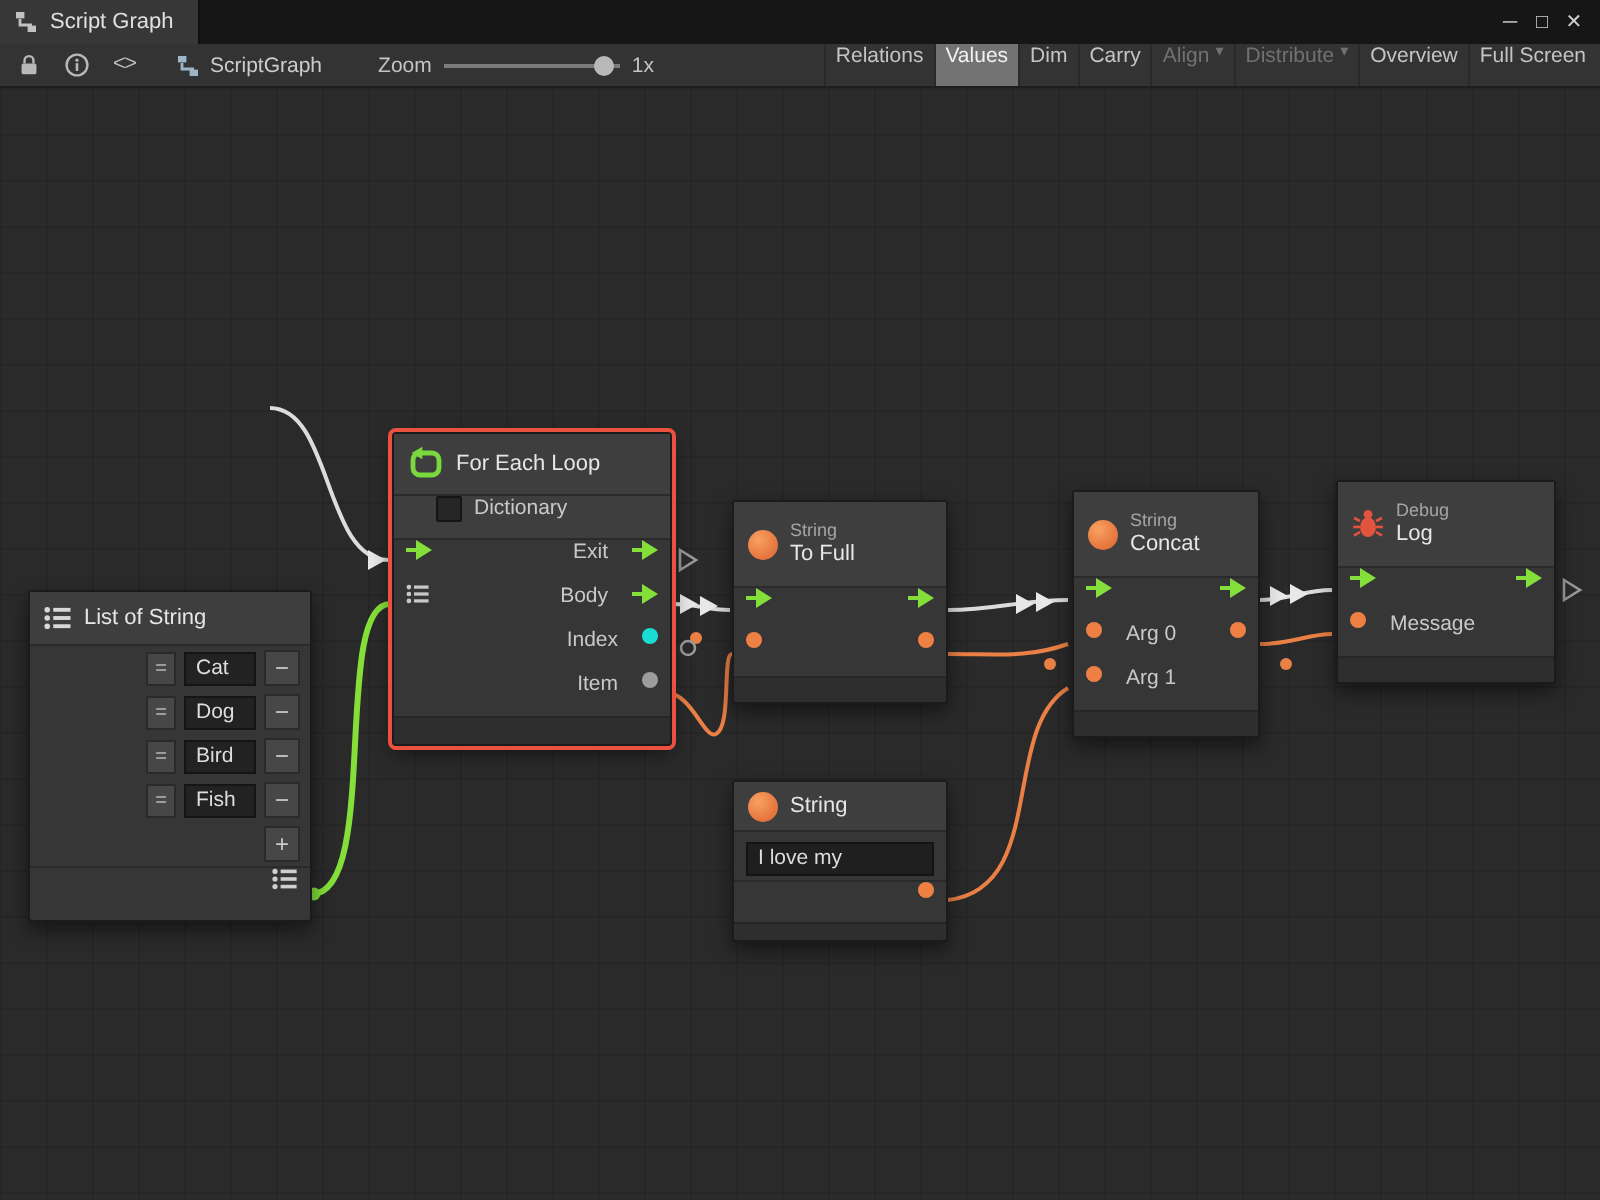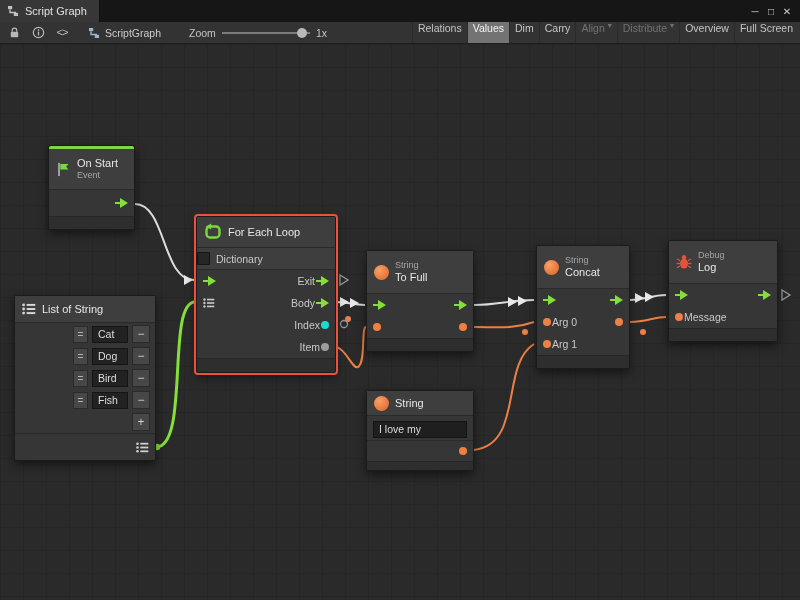--- a/index.html
+++ b/index.html
@@ -46,31 +46,31 @@
   
   .node{position:absolute;background:#363636;border:1px solid #1b1b1b;border-radius:2px;
         box-shadow:0 4px 10px rgba(0,0,0,.5);color:#d6d6d6}
   .node.selected{outline:2px solid #ec5140}
   .gstrip{height:3px;background:#79d93f;border-radius:2px 2px 0 0}
   .nhead{display:flex;align-items:center;gap:6px;padding:0 7px;background:#3e3e3e;border-bottom:1px solid #2a2a2a}
   .tcol{display:flex;flex-direction:column;line-height:1.18}
   .ntitle{font-size:11px;color:#e6e6e6}
   .cat{font-size:9px;color:#a5a5a5}
   .nfoot{background:#2e2e2e;border-top:1px solid #262626;border-radius:0 0 2px 2px}
-  .prow{display:flex;align-items:center;padding:0 6px;gap:1px}
+  .prow{display:flex;padding:0 6px;gap:12px}
   .plabel{font-size:10.5px;color:#c9c9c9}
   .spacer{flex:1}
   .dot{width:8px;height:8px;border-radius:50%;flex:none}
   .dot.orange{background:#ee8043}
   .dot.cyan{background:#19ddd3}
   .dot.gray{background:#9c9c9c}
   .ocircle{width:15px;height:15px;border-radius:50%;flex:none;
            background:radial-gradient(circle at 35% 32%,#f9a163,#e4733a 72%)}
   .checkbox{width:11px;height:11px;background:#262626;border:1px solid #151515;border-radius:1px;flex:none}
-  .optrow{display:flex;align-items:center;gap:6px;padding:0 0;background:#3e3e3e;border-bottom:1px solid #2a2a2a}
+  .optrow{display:flex;align-items:flex-start;gap:6px;padding:0 21px;background:#3e3e3e;border-bottom:1px solid #2a2a2a}
   
   .lrow{display:flex;align-items:center;gap:4px;height:22px;padding:0 5px 0 58px}
   .handle{width:13px;height:15px;background:#474747;border:1px solid #2a2a2a;color:#b5b5b5;
           font-size:10px;display:flex;align-items:center;justify-content:center;flex:none}
   .lfield{flex:1;height:15px;background:#222222;border:1px solid #151515;padding:0 5px;
           font-size:10.5px;color:#dddddd;display:flex;align-items:center}
   .sqbtn{width:16px;height:16px;background:#474747;border:1px solid #2a2a2a;color:#cccccc;
          font-size:12px;display:flex;align-items:center;justify-content:center;flex:none}
   .str-input{width:100%;box-sizing:border-box;height:17px;background:#1f1f1f;border:1px solid #141414;
              color:#dcdcdc;font-size:10.5px;font-family:"Liberation Sans",sans-serif;padding:0 5px}
@@ -188,41 +188,20 @@
 
     <circle cx="348" cy="275" r="3" class="fd"></circle>
     <circle cx="525" cy="288" r="3" class="fd"></circle>
     <circle cx="643" cy="288" r="3" class="fd"></circle>
 
     <polygon points="340,231 348,236 340,241" class="hollow"></polygon>
     <circle cx="344" cy="280" r="3.5" class="hollow"></circle>
     <polygon points="782,246 790,251 782,256" class="hollow"></polygon>
   </svg>
 
-  <div class="node" style="left:48px;top:101px;width:85px">
-    <div class="gstrip"></div>
-    <div class="nhead" style="height:40px">
-      <svg width="15" height="15" viewBox="0 0 16 16">
-        <rect x="2.4" y="1" width="1.6" height="14" fill="#bdbdbd"></rect>
-        <path d="M4.6 2.2 h8.6 l-2.4 2.9 2.4 2.9 H4.6 z" fill="#79d93f"></path>
-      </svg>
-      <div class="tcol">
-        <span class="ntitle">On Start</span>
-        <span class="cat">Event</span>
-      </div>
-    </div>
-    <div class="prow" style="height:26px">
-      <span class="spacer"></span>
-      <svg width="13" height="10" viewBox="0 0 13 10">
-        <path d="M0 5 h6" stroke="#84df3a" stroke-width="2"></path>
-          <path d="M5 0 l8 5 -8 5 z" fill="#84df3a"></path>
-      </svg>
-    </div>
-    <div class="nfoot" style="height:12px"></div>
-  </div>
 
   <div class="node" style="left:14px;top:251px;width:140px">
     <div class="nhead" style="height:26px">
       <svg width="14" height="12" viewBox="0 0 13 11">
         <g fill="#d8d8d8">
           <circle cx="1.5" cy="1.7" r="1.3"></circle>
             <rect x="4.3" y="0.8" width="8" height="1.8"></rect>
           <circle cx="1.5" cy="5.5" r="1.3"></circle>
             <rect x="4.3" y="4.6" width="8" height="1.8"></rect>
           <circle cx="1.5" cy="9.3" r="1.3"></circle>

